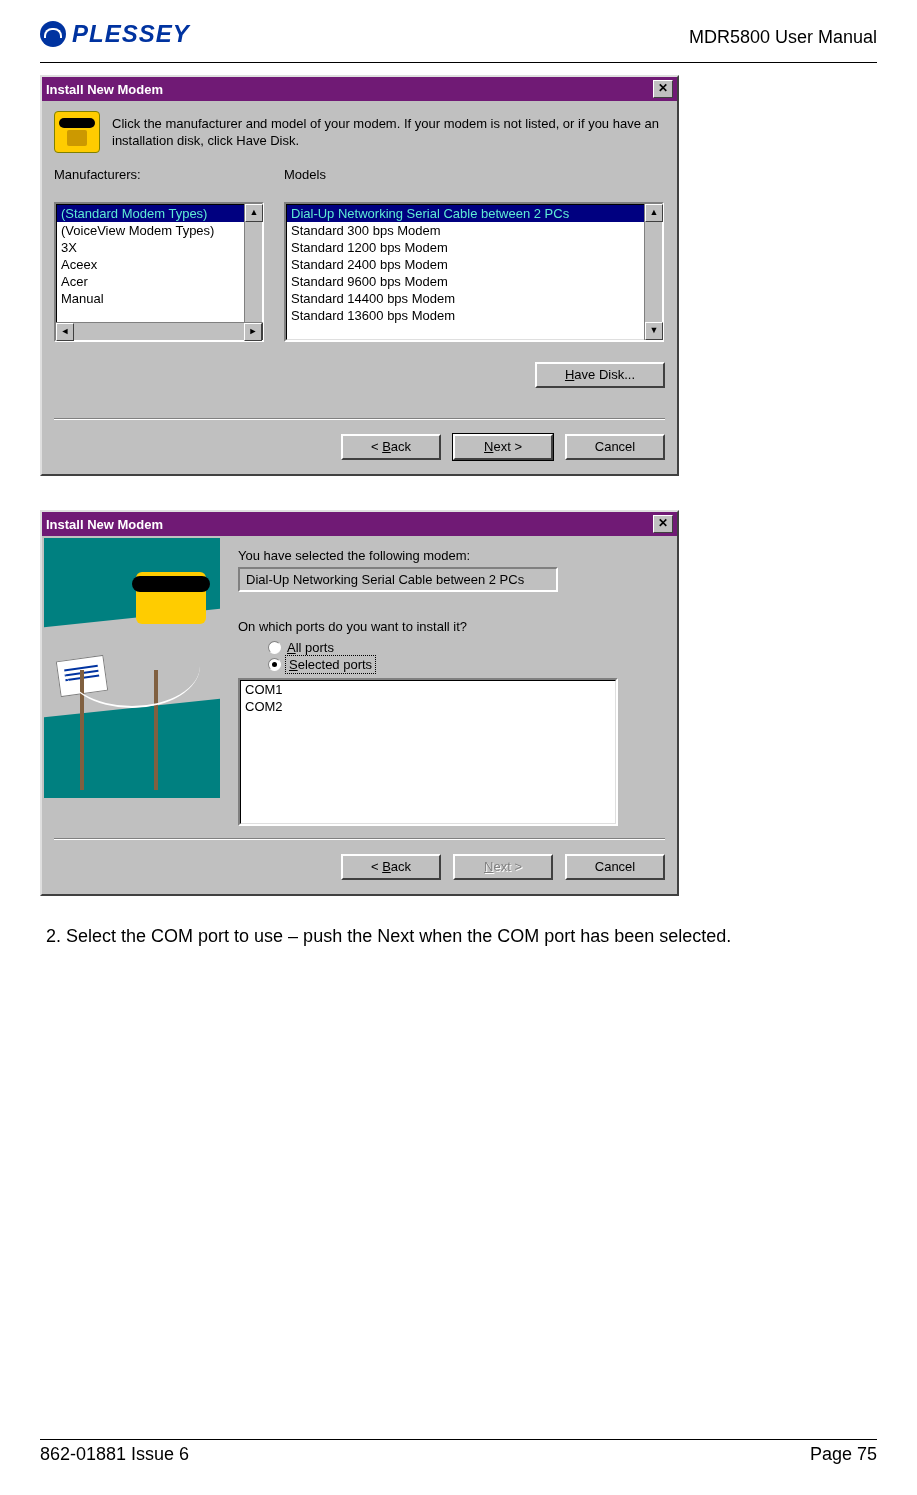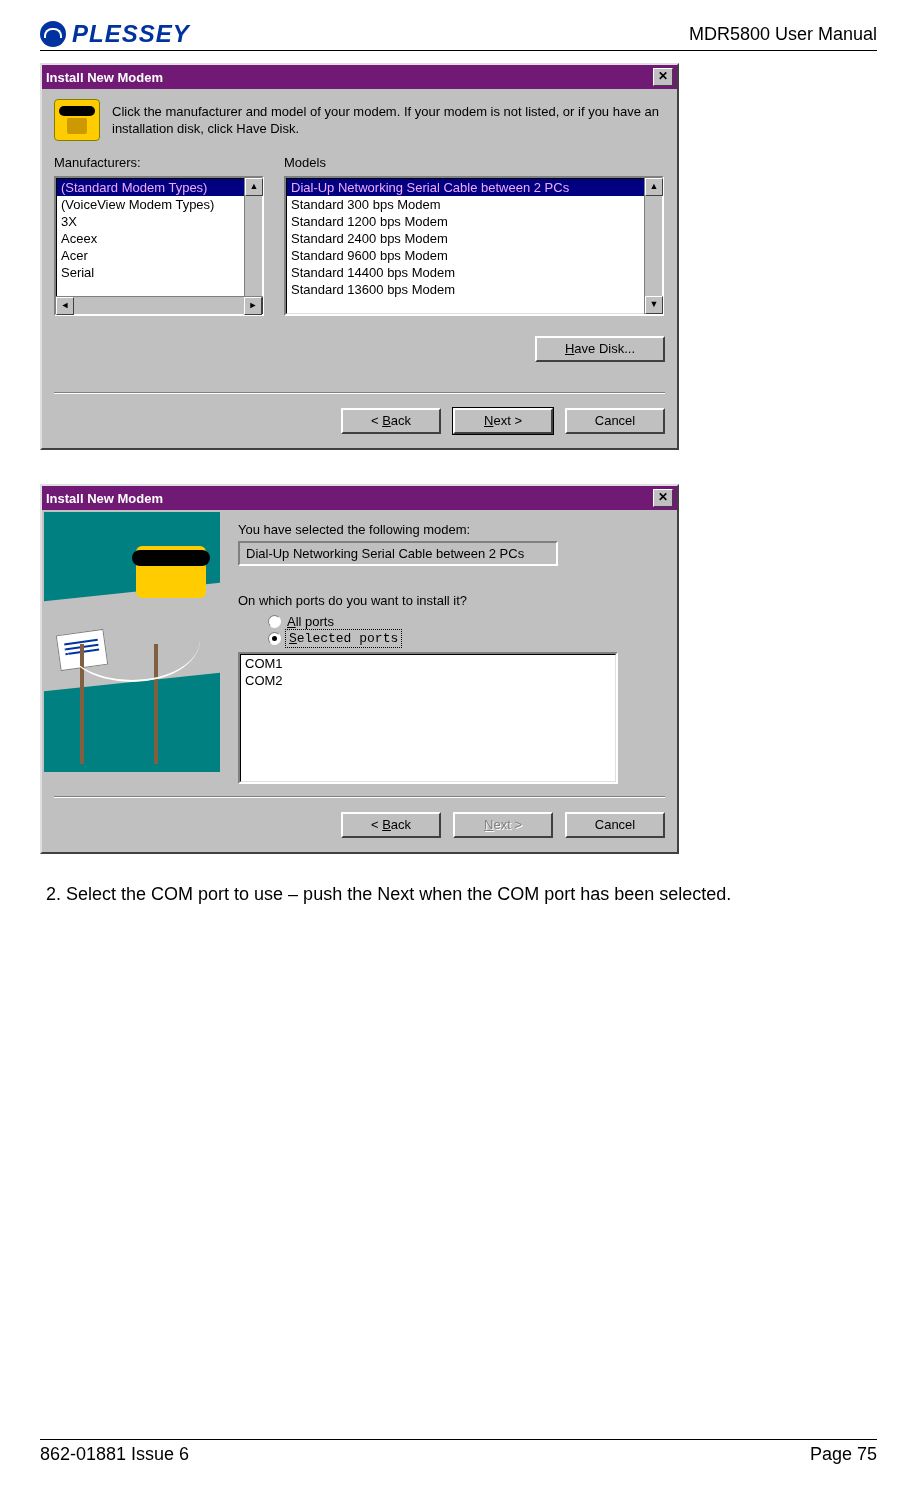--- a/index.html
+++ b/index.html
@@ -14,23 +14,23 @@
     min-height: 1495px;
     margin: 0 auto;
     position: relative;
     padding: 20px 40px 30px 40px;
     box-sizing: border-box;
   }
   
   .page-header {
     display: flex;
     justify-content: space-between;
-    align-items: center;
+    align-items: flex-end;
     border-bottom: 1.5px solid #000;
-    padding-bottom: 2px;
+    padding-bottom: 14px;
   }
   .logo-wrap {
     display: flex;
     align-items: center;
     gap: 6px;
   }
   .logo-circle {
     width: 26px; height: 26px;
     background: #0033a0;
     border-radius: 50%;
@@ -154,21 +154,21 @@
   }
   .list-item{
     padding:0 4px;
     white-space:nowrap;
     line-height:17px;
     font-size:13px;
     overflow:hidden;
   }
   .list-item.sel{
     background:#000080;
-    color:#f0abfc;
+    color:#5eead4;
   }
   .scrollbar-v{
     position:absolute; right:0; top:0; bottom:0; width:17px;
     background:#c0c0c0;
     border-left:1px solid #808080;
     display:flex; flex-direction:column; justify-content:space-between;
   }
   .scrollbar-h{
     position:absolute; left:0; right:0; bottom:0; height:17px;
     background:#c0c0c0;
@@ -179,21 +179,21 @@
     width:16px;height:16px; background:#c0c0c0;
     border-top:1px solid #fff;border-left:1px solid #fff;
     border-right:1px solid #404040;border-bottom:1px solid #404040;
     font-size:9px; text-align:center; line-height:14px; color:#000;
   }
   .mfg-box{ width:210px; height:140px; position:relative;}
   .mfg-box .listbox-inner{ padding-right:17px; padding-bottom:17px;}
   .mdl-box{ width:380px; height:140px; position:relative;}
   .mdl-box .listbox-inner{ padding-right:17px;}
   .col { display:flex; flex-direction:column; }
-  .col .label{ margin-bottom:6px;}
+  .col .label{ margin-bottom:20px;}
 
   .btn-row{
     display:flex; justify-content:flex-end; gap:12px;
     margin-top:14px;
   }
   .sep{
     height:0;
     border-top:1px solid #808080;
     border-bottom:1px solid #fff;
     margin-top:30px;
@@ -280,24 +280,23 @@
     background:#fff;position:relative; box-sizing:border-box;
   }
   .radio.checked::after{
     content:"";position:absolute;left:3px;top:3px;width:5px;height:5px;
     border-radius:50%;background:#000;
   }
   .focus-rect{
     outline:1px dotted #000;
     outline-offset:1px;
     padding:0 2px;
-    font-family:Liberation Mono, monospace;
   }
   .ports-box{
-    width:380px;height:132px;position:relative;
+    width:380px;height:148px;position:relative;
     background:#fff;
     border-top:2px solid #808080;border-left:2px solid #808080;
     border-right:2px solid #fff;border-bottom:2px solid #fff;
     box-sizing:border-box;
   }
   .ports-inner{
     border-top:1px solid #000;border-left:1px solid #000;
     border-right:1px solid #dfdfdf;border-bottom:1px solid #dfdfdf;
     height:100%;box-sizing:border-box;overflow:hidden;
   }
@@ -331,21 +330,21 @@
       <div class="two-col">
         <div class="col">
           <span class="label">Manufacturers:</span>
           <div class="listbox mfg-box">
             <div class="listbox-inner">
               <div class="list-item sel">(Standard Modem Types)</div>
               <div class="list-item">(VoiceView Modem Types)</div>
               <div class="list-item">3X</div>
               <div class="list-item">Aceex</div>
               <div class="list-item">Acer</div>
-              <div class="list-item">Serial</div>
+              <div class="list-item">Manual</div>
             </div>
             <div class="scrollbar-v">
               <div class="sb-btn">▲</div>
               <div class="sb-btn">▼</div>
             </div>
             <div class="scrollbar-h">
               <div class="sb-btn">◄</div>
               <div class="sb-btn">►</div>
             </div>
           </div>

